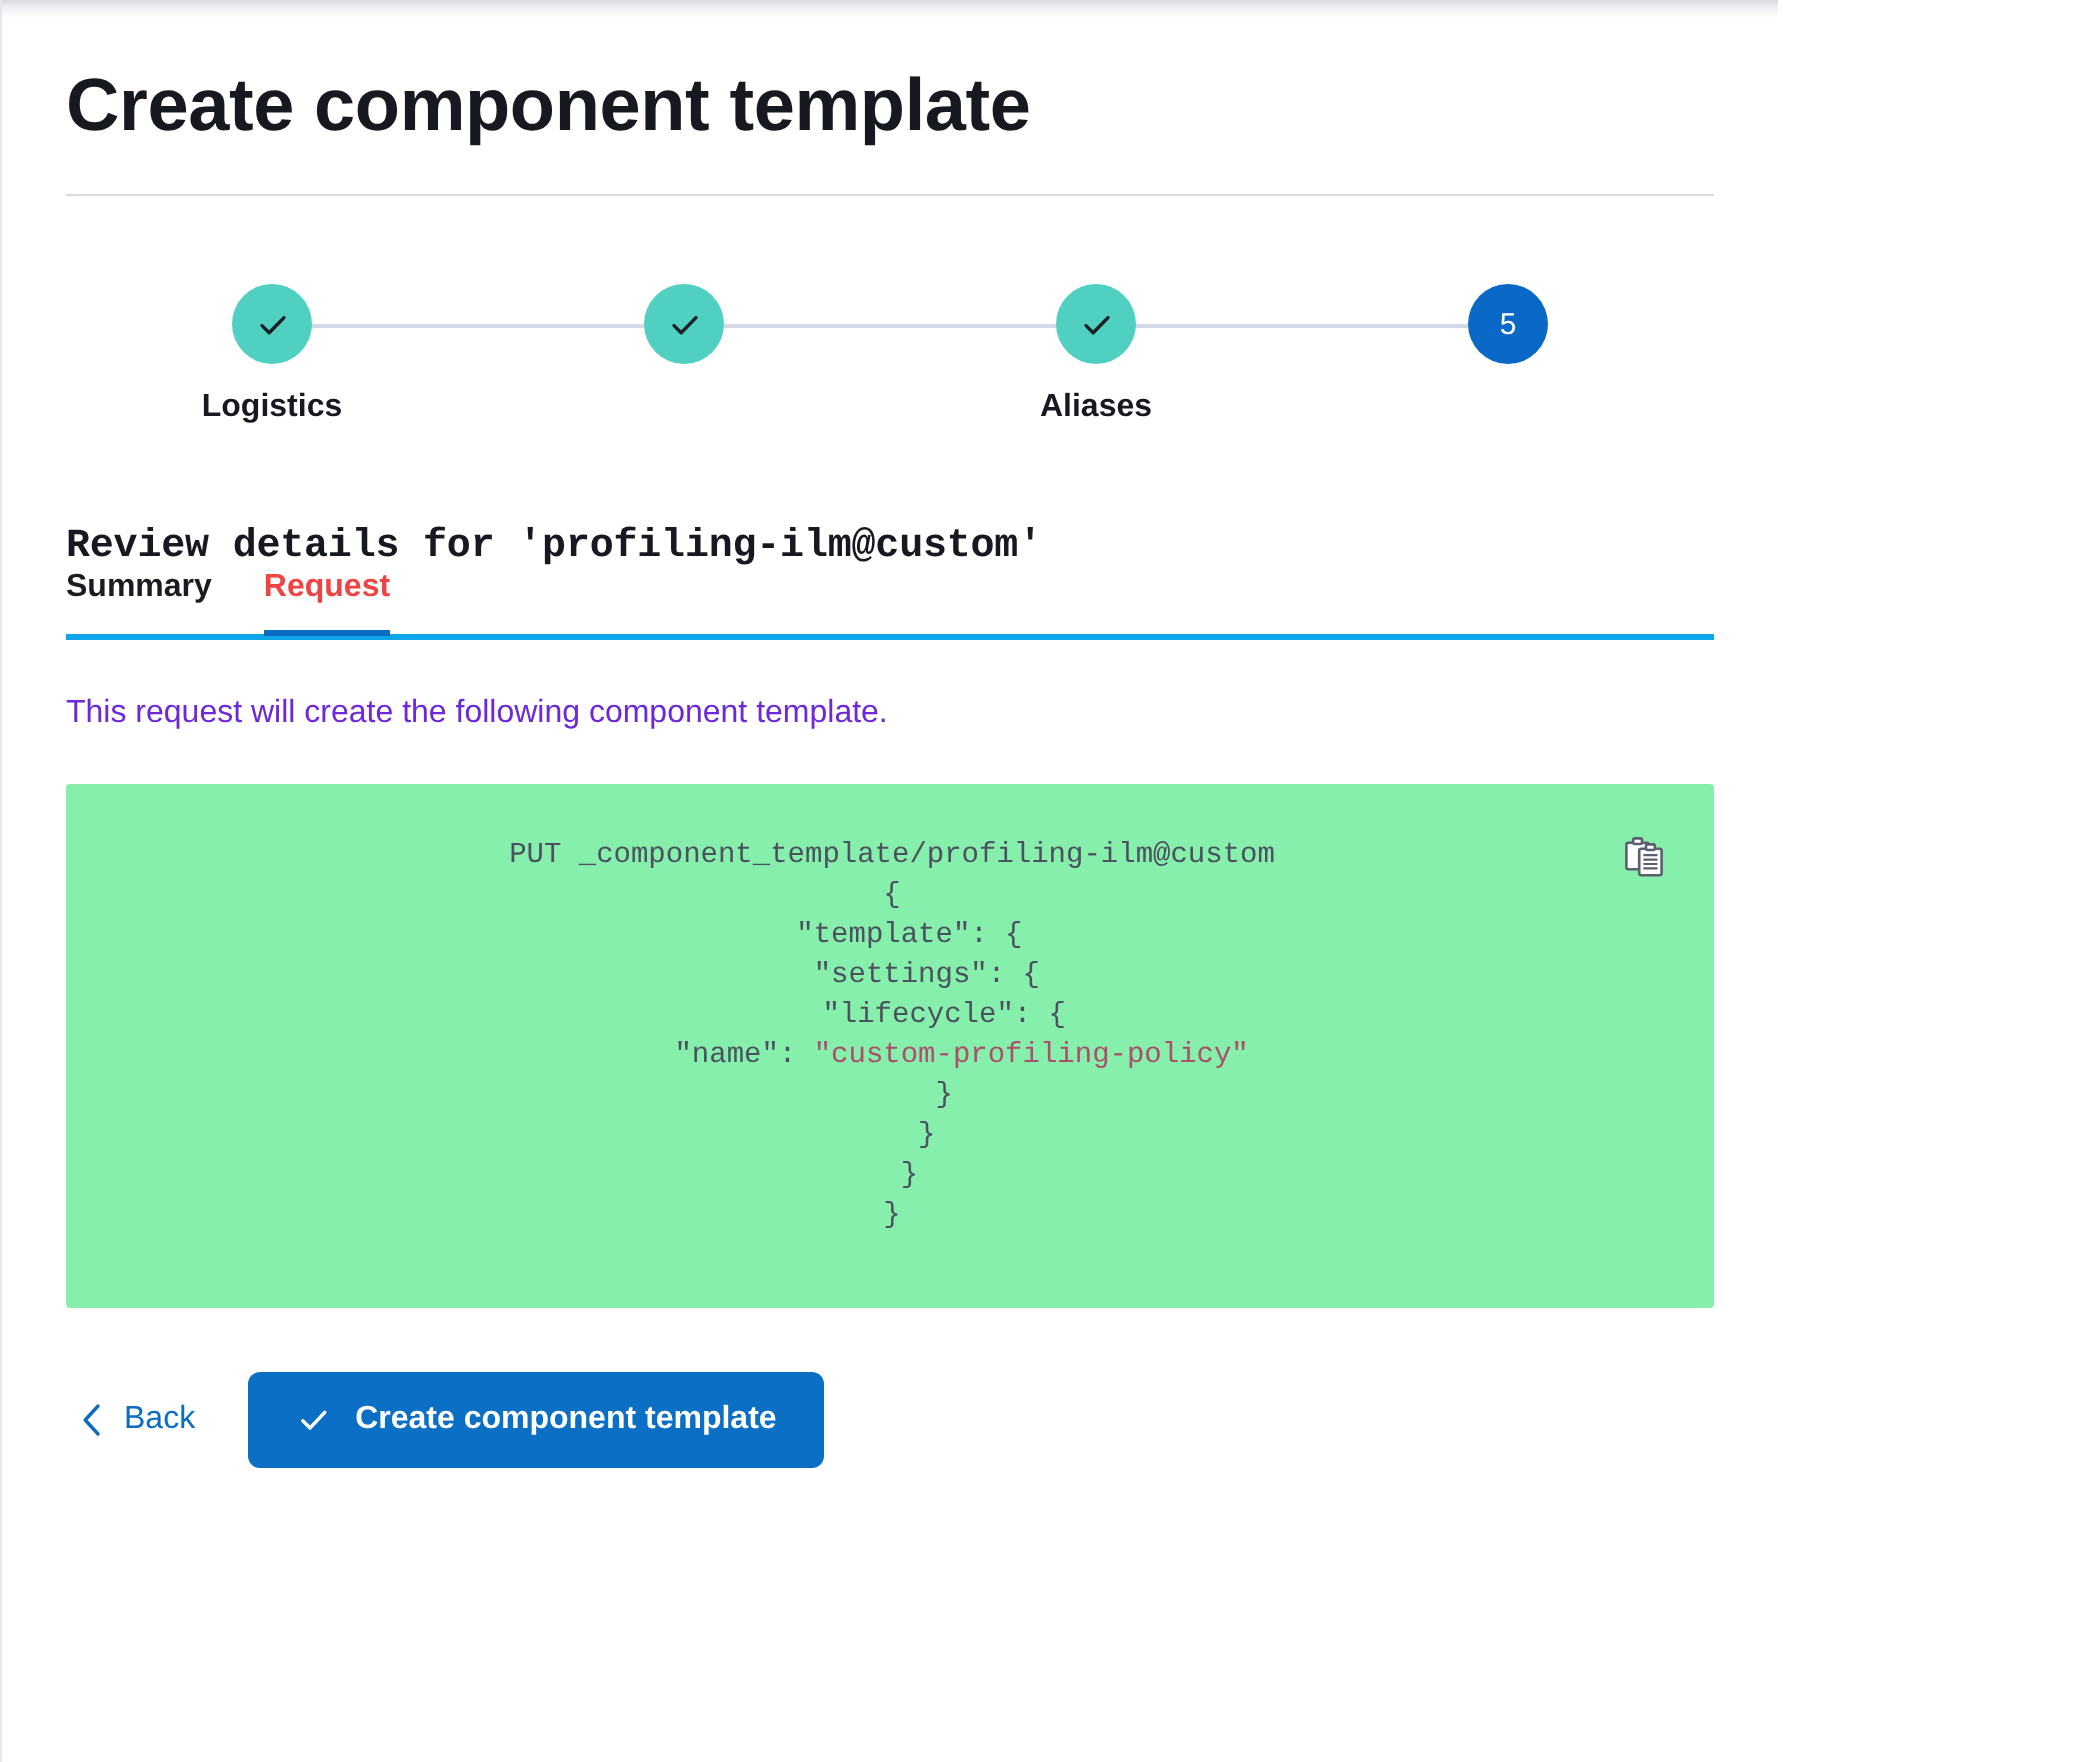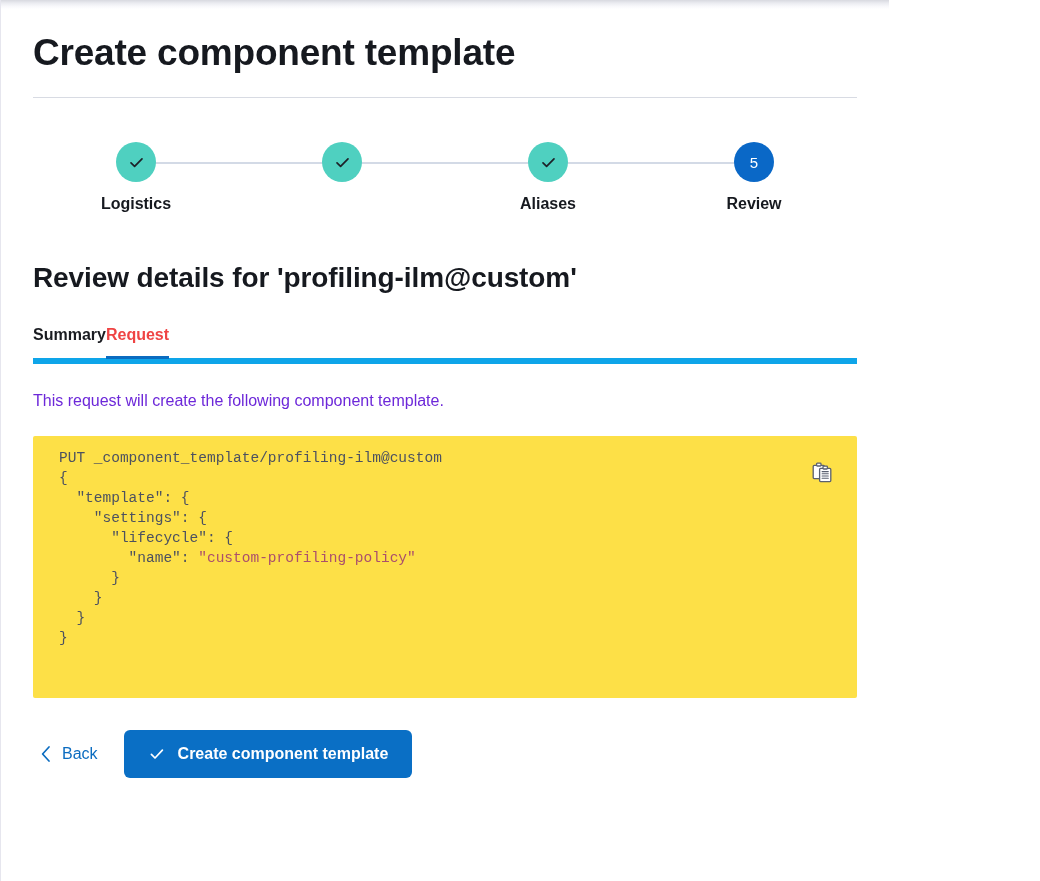--- a/index.html
+++ b/index.html
@@ -95,32 +95,33 @@
   .step-label {
     margin-top: 12px;
     font-size: 16px;
     font-weight: bold;
     color: #16191f;
     line-height: 1.2;
   }
 
   
   .section-heading {
-    font-size: 28px;
+    font-size: 20px;
     font-weight: bold;
     color: #16191f;
     margin: 48px 0 0 0;
     letter-spacing: -0.1px;
+    font-family: Liberation Mono, monospace;
   }
 
   
   .tabs {
     display: flex;
-    margin-top: 32px;
-    border-bottom: 6px solid #0ea5e9;
+    gap: 26px;
+    border-bottom: 3px solid #0ea5e9;
   }
   .tab {
     font-size: 16px;
     font-weight: bold;
     padding: 0 0 12px 0;
     color: #1a1c21;
     cursor: pointer;
     border-bottom: 3px solid transparent;
     margin-bottom: -1px;
     background: none;
@@ -137,24 +138,25 @@
     font-size: 16px;
     color: #6d28d9;
     margin-top: 26px;
     line-height: 1.4;
   }
 
   
   .code-wrap {
     position: relative;
     margin-top: 24px;
-    background: #fde047;
+    background: #86efac;
     border-radius: 2px;
-    padding: 12px 24px 26px 26px;
+    padding: 26px 24px 26px 26px;
     min-height: 262px;
+    text-align: center;
   }
   pre.code {
     margin: 0;
     font-family: "Liberation Mono", "DejaVu Sans Mono", monospace;
     font-size: 14.5px;
     line-height: 20px;
     color: #4c5160;
     white-space: pre;
   }
   pre.code .str { color: #ab4f6c; }
@@ -254,21 +256,20 @@
         </div>
         <div class="step-label">Aliases</div>
       </div>
 
       <div class="step">
         <div class="connector-left"></div>
 
         <div class="step-circle current">
           <span class="num">5</span>
         </div>
-        <div class="step-label">Review</div>
       </div>
 
     </div>
 
     <h2 class="section-heading">Review details for 'profiling-ilm@custom'</h2>
 
     <div class="tabs">
       <button class="tab">Summary</button>
       <button class="tab active">Request</button>
     </div>

